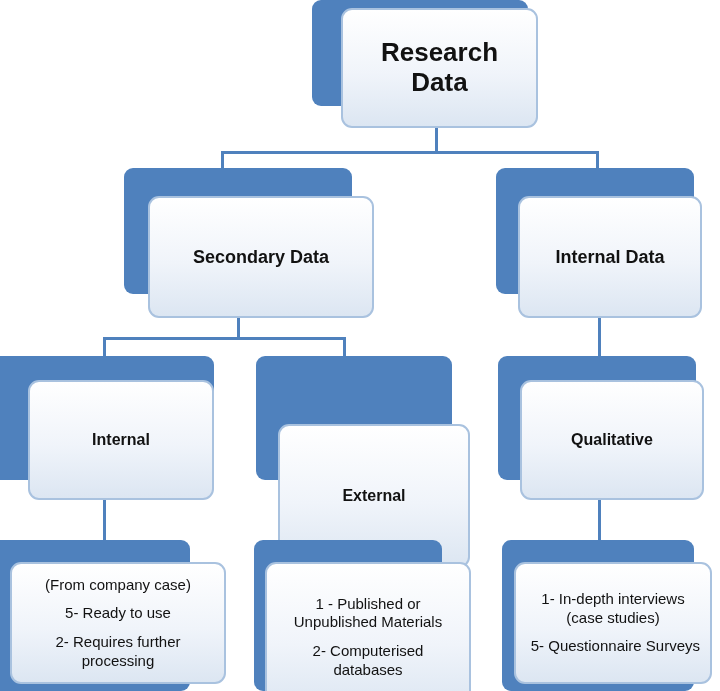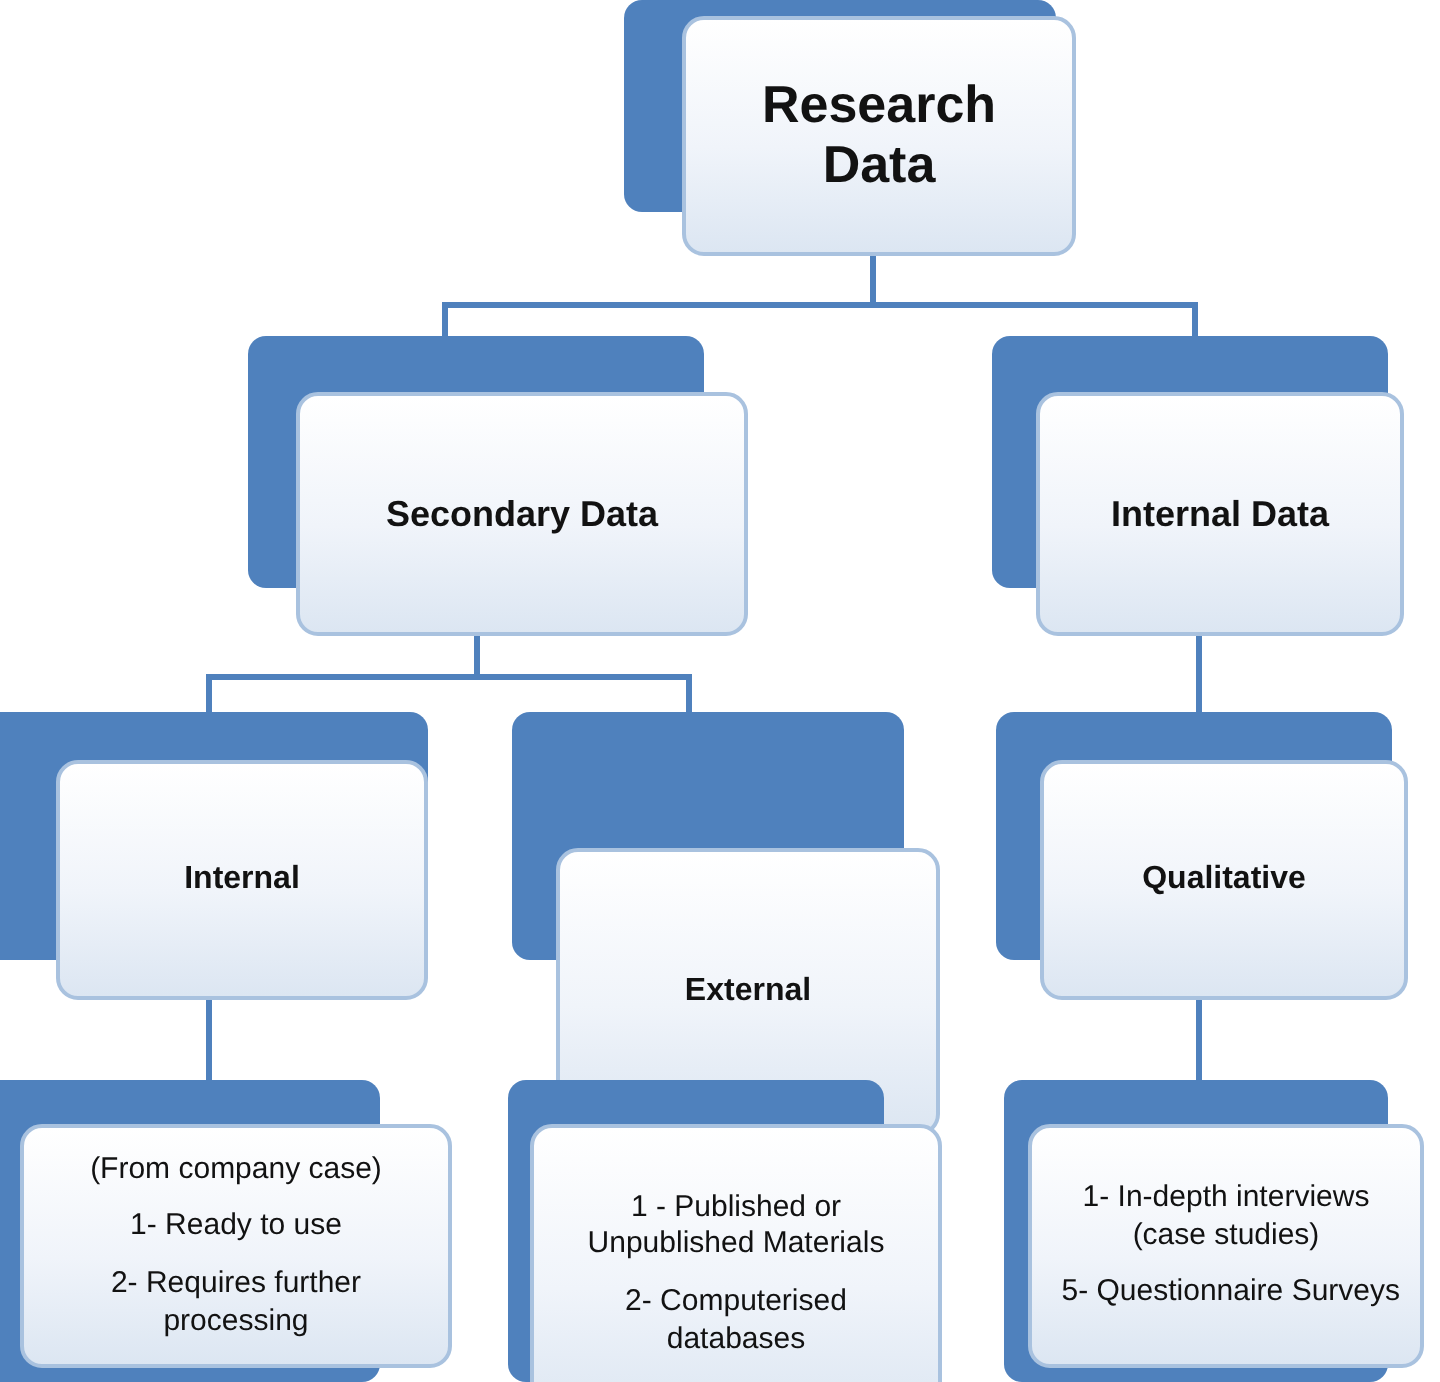--- a/index.html
+++ b/index.html
@@ -87,21 +87,21 @@
   </div>
 
   <div class="shadow" style="left:498px; top:356px; width:198px; height:124px;"></div>
   <div class="box title-sm" style="left:520px; top:380px; width:184px; height:120px;">
     <span>Qualitative</span>
   </div>
 
   <div class="shadow" style="left:-10px; top:540px; width:200px; height:151px;"></div>
   <div class="box leaf" style="left:10px; top:562px; width:216px; height:122px;">
     <p>(From company case)</p>
-    <p>1- Ready to use</p>
+    <p>5- Ready to use</p>
     <p>2- Requires further processing</p>
   </div>
 
   <div class="shadow" style="left:254px; top:540px; width:188px; height:151px;"></div>
   <div class="box leaf" style="left:265px; top:562px; width:206px; height:150px;">
     <p>1 - Published or Unpublished Materials</p>
     <p>2- Computerised databases</p>
   </div>
 
   <div class="shadow" style="left:502px; top:540px; width:192px; height:151px;"></div>

